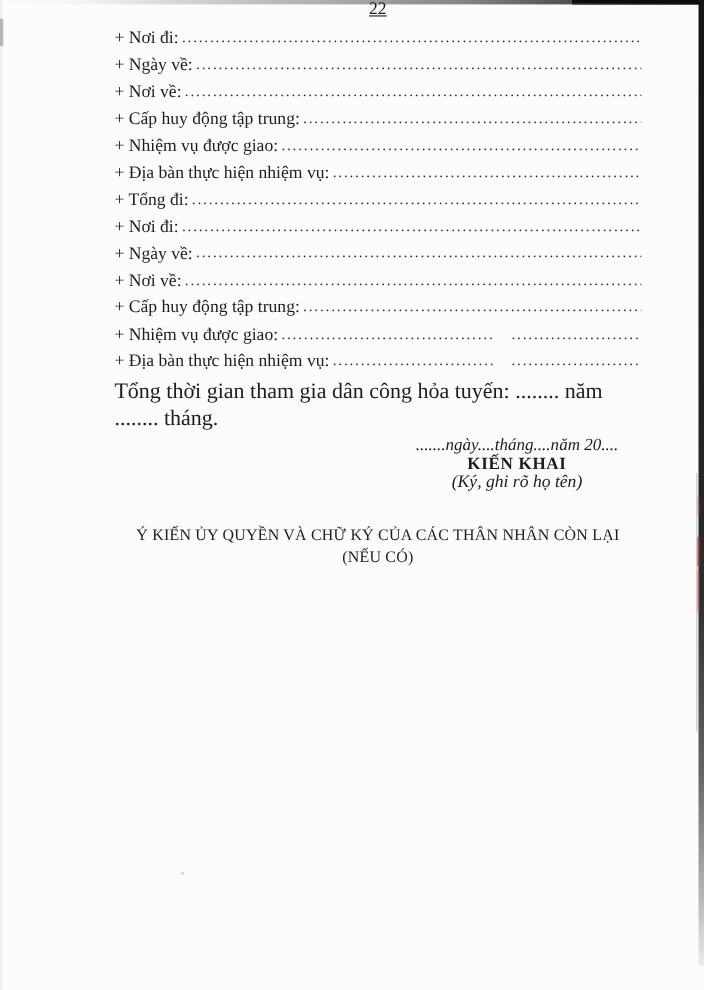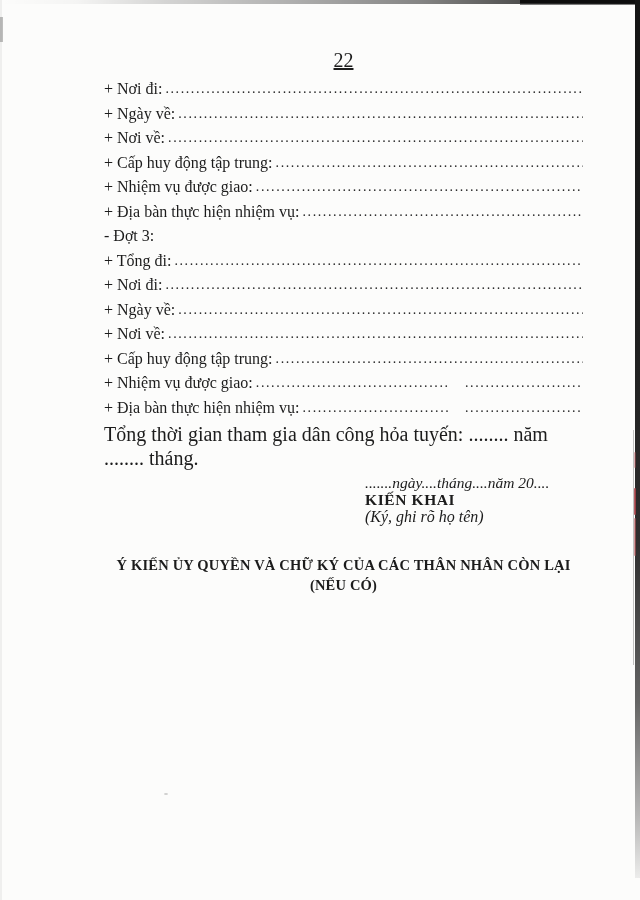--- a/index.html
+++ b/index.html
@@ -39,37 +39,37 @@
   }
   .left-smudge{
     position:absolute;left:0;top:17px;width:3px;height:25px;background:rgba(90,90,90,.38);
   }
   .speck{
     position:absolute;left:164px;top:793px;width:4px;height:2px;
     background:rgba(0,0,0,.18);border-radius:50%;
   }
   
   .content{position:absolute;left:104px;top:0;width:479px;}
-  .page-number{margin-top:49px;text-align:center;font-size:20px;text-decoration:underline;}
+  .page-number{text-align:center;font-size:16px;text-decoration:underline;}
   .form-lines{margin-top:5px;}
   .frow{display:flex;align-items:baseline;line-height:24.5px;height:24.5px;font-size:16px;white-space:nowrap;text-align:center;}
   .frow .label{flex:0 0 auto;padding-right:3px;}
   .dots{
     flex:1 1 auto;overflow:hidden;font-size:14px;letter-spacing:1.6px;
     color:#2a2a2a;transform:translateY(-1px);
   }
   .dots.second{flex:0 0 118px;}
   .dots-gap{flex:0 0 16px;}
   .total-line{margin-top:2px;line-height:24px;font-size:20px;}
   .declaration{margin-top:2px;line-height:20px;font-size:16px;text-align:justify;}
-  .signature{width:210px;margin:0 8px 0 auto;}
+  .signature{width:210px;margin:0 8px 0 auto;text-align:center;}
   .sig-date{font-style:italic;font-size:15.5px;line-height:15px;margin-top:5px;}
   .sig-title{font-weight:bold;font-size:15.5px;line-height:15px;letter-spacing:.6px;margin-top:2px;}
   .sig-note{font-style:italic;font-size:16px;line-height:16px;margin-top:2px;}
-  .footer-heading{margin-top:30px;text-align:center;font-weight:bold;font-size:14.5px;line-height:20px;letter-spacing:.2px;}
+  .footer-heading{margin-top:30px;text-align:center;font-weight:normal;font-size:14.5px;line-height:20px;letter-spacing:.2px;}
 </style>
 </head>
 <body>
 
 <div class="top-edge"></div>
 <div class="top-edge-right"></div>
 <div class="right-edge"></div>
 <div class="right-inner-line"></div>
 <div class="red-mark m1"></div>
 <div class="red-mark m2"></div>
@@ -98,23 +98,20 @@
         <span class="label">+ Cấp huy động tập trung: </span>
         <span class="dots">....................................................................................................................................................................................................................................................................</span>
       </div>
       <div class="frow">
         <span class="label">+ Nhiệm vụ được giao: </span>
         <span class="dots">....................................................................................................................................................................................................................................................................</span>
       </div>
       <div class="frow">
         <span class="label">+ Địa bàn thực hiện nhiệm vụ: </span>
         <span class="dots">....................................................................................................................................................................................................................................................................</span>
-      </div>
-      <div class="frow">
-        <span class="label">- Đợt 3:</span>
       </div>
       <div class="frow">
         <span class="label">+ Tổng đi:</span>
         <span class="dots">....................................................................................................................................................................................................................................................................</span>
       </div>
       <div class="frow">
         <span class="label">+ Nơi đi:</span>
         <span class="dots">....................................................................................................................................................................................................................................................................</span>
       </div>
       <div class="frow">

